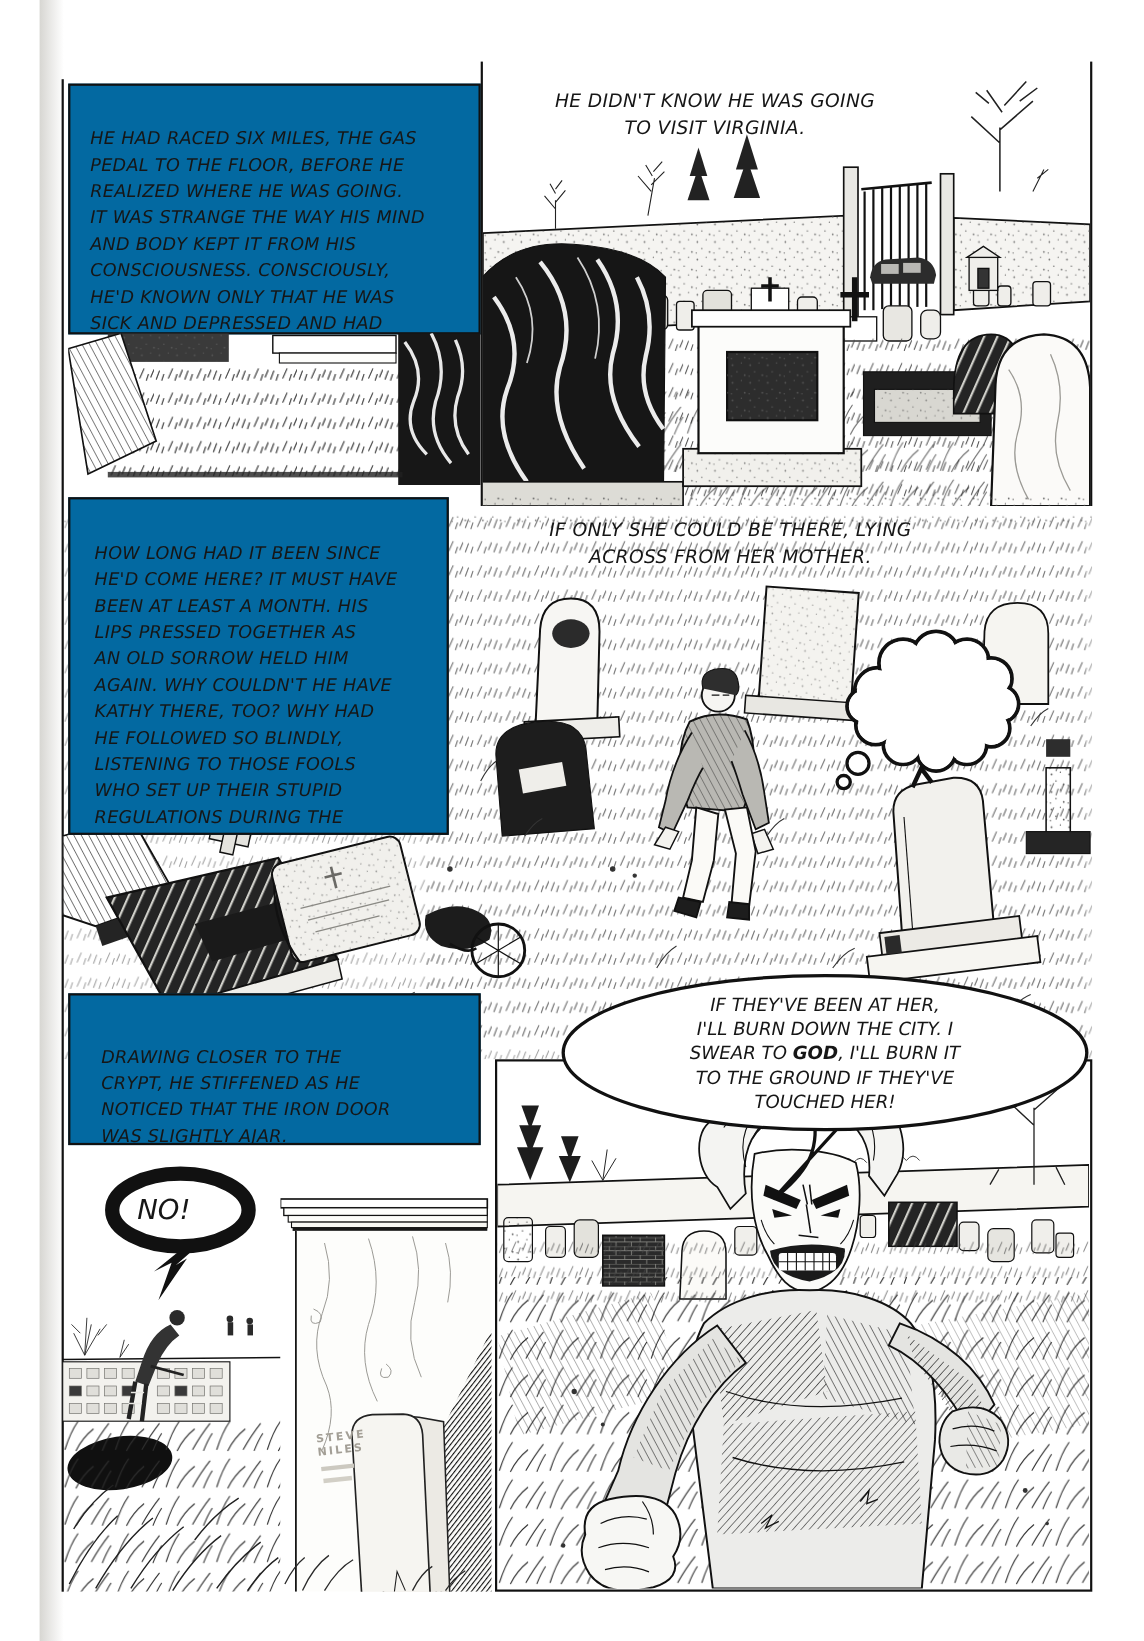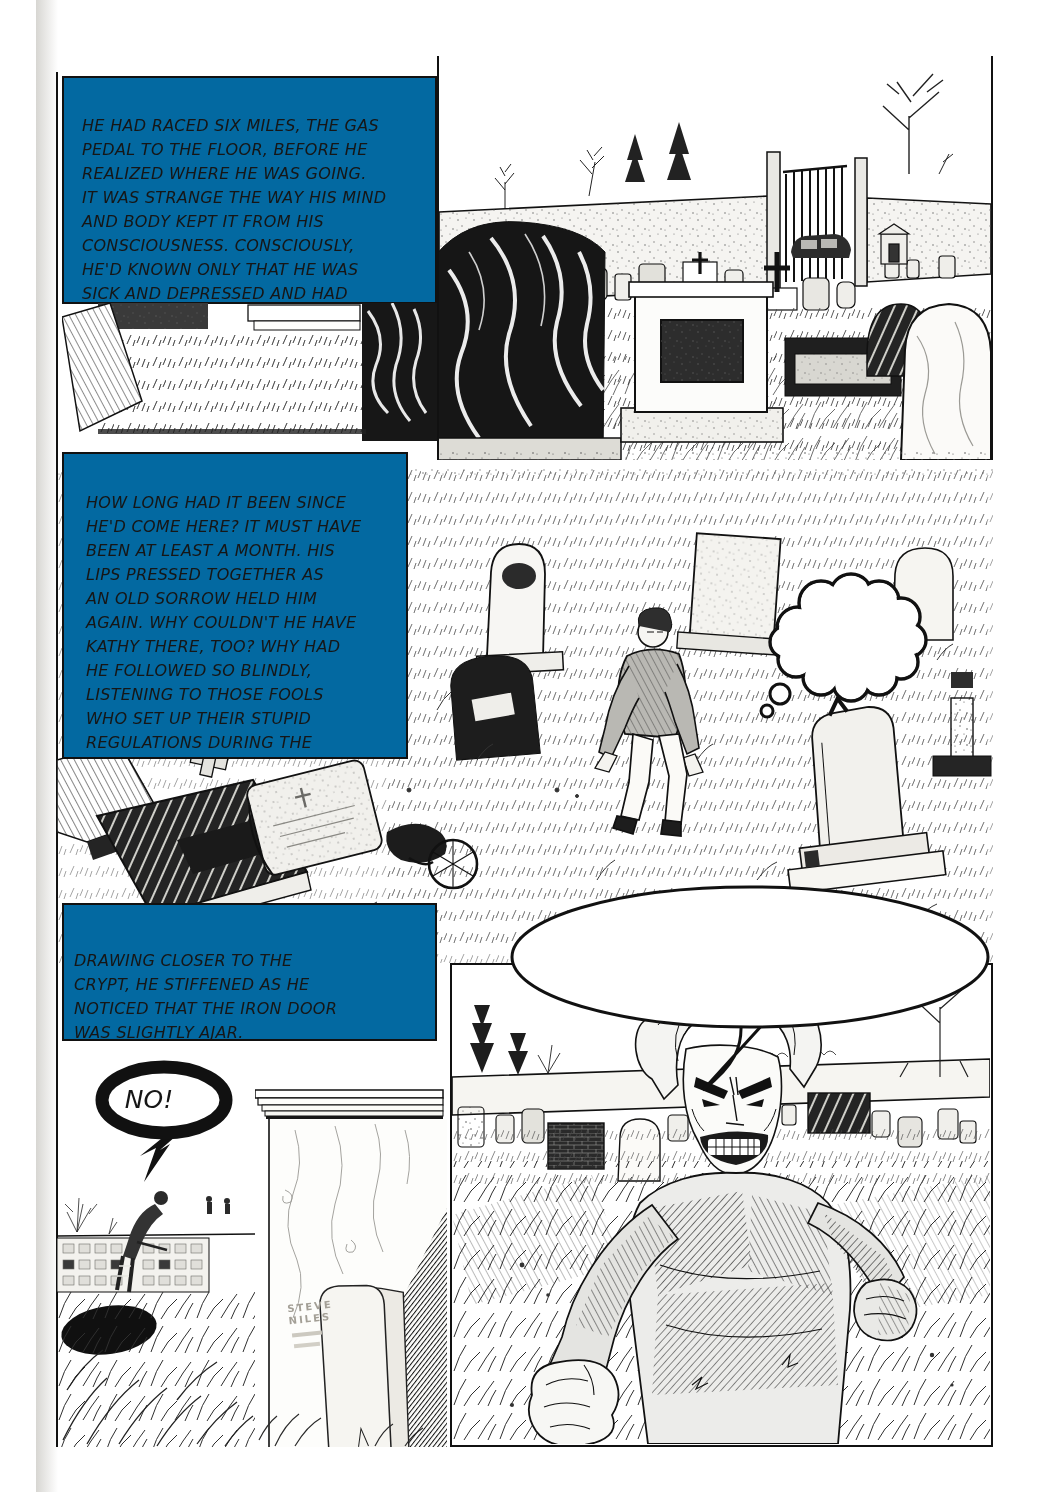--- a/index.html
+++ b/index.html
@@ -199,20 +199,22 @@
         <path d="M428 300q0-52 34-52q30 0 30 52v20h-64z" fill="url(#pStripe)" stroke="#111" stroke-width="1.5"></path>
       </g>
       <g>
         <path d="M462 404l4-110q2-44 44-46q40 2 42 48v108z" fill="#fbfaf8" stroke="#111" stroke-width="2"></path>
         <path d="M478 280q18 26 8 58q-8 28 10 60M516 266q14 30 6 64q-6 30 12 60" stroke="#9b9a95" stroke-width="1.2" fill="none"></path>
       </g>
       <rect x="0" y="396" width="552" height="8" fill="url(#pSpeck)"></rect>
     </svg>
   </div>
 
+  <div class="caption-float" style="left:445px;top:80px;width:410px;"><span>HE DIDN'T KNOW HE WAS GOING
+TO VISIT VIRGINIA.</span></div>
 
   <div class="panel" style="left:57px;top:460px;">
     <svg width="936" height="503" viewBox="0 0 936 503">
       <rect x="0" y="0" width="936" height="503" fill="url(#pGrass)" opacity=".55"></rect>
       <rect x="330" y="10" width="600" height="480" fill="url(#pGrass)" opacity=".5"></rect>
       <rect x="0" y="6" width="936" height="10" fill="url(#pSpeck)" opacity=".8"></rect>
 
       <g>
         <path d="M430 196l4-84q2-28 28-28q26 0 26 30l-2 84z" fill="#f7f6f3" stroke="#111" stroke-width="1.8"></path>
         <ellipse cx="462" cy="116" rx="17" ry="13" fill="#2b2b2b"></ellipse>
@@ -311,20 +313,22 @@
 AN OLD SORROW HELD HIM
 AGAIN. WHY COULDN'T HE HAVE
 KATHY THERE, TOO? WHY HAD
 HE FOLLOWED SO BLINDLY,
 LISTENING TO THOSE FOOLS
 WHO SET UP THEIR STUPID
 REGULATIONS DURING THE
 PLAGUE?</span>
   </div>
 
+  <div class="caption-float" style="left:446px;top:470px;width:436px;"><span>IF ONLY SHE COULD BE THERE, LYING
+ACROSS FROM HER MOTHER.</span></div>
 
   <div class="panel" style="left:758px;top:570px;z-index:5;">
     <svg width="190" height="158" viewBox="0 0 190 158">
       <g stroke="#111" stroke-width="3.4" fill="#fff">
         <circle cx="40" cy="58" r="21"></circle>
           <circle cx="63" cy="33" r="22"></circle>
           <circle cx="93" cy="25" r="21"></circle>
         <circle cx="121" cy="31" r="20"></circle>
           <circle cx="143" cy="47" r="19"></circle>
           <circle cx="151" cy="70" r="17"></circle>
@@ -350,21 +354,21 @@
           <circle cx="28" cy="72" r="14"></circle>
         <ellipse cx="92" cy="68" rx="58" ry="44"></ellipse>
       </g>
       <g stroke="#111" stroke-width="3" fill="#fff">
         <circle cx="22" cy="124" r="10"></circle>
           <circle cx="9" cy="141" r="6"></circle>
       </g>
     </svg>
   </div>
 
-  <div class="caption-box" style="left:62px;top:903px;width:375px;height:138px;padding:20px 6px 0 10px;">
+  <div class="caption-box" style="left:62px;top:903px;width:375px;height:138px;padding:20px 6px 0 28px;">
     <span>DRAWING CLOSER TO THE
 CRYPT, HE STIFFENED AS HE
 NOTICED THAT THE IRON DOOR
 WAS SLIGHTLY AJAR.</span>
   </div>
 
   <div class="panel" style="left:88px;top:1058px;z-index:6;">
     <svg width="160" height="132" viewBox="0 0 160 132">
       <path d="M84 72 L104 64 L72 92 L82 86 L56 124 L68 90 L52 98 Z" fill="#111"></path>
       <ellipse cx="76" cy="42" rx="62" ry="33" fill="#fff" stroke="#111" stroke-width="13"></ellipse>
@@ -562,14 +566,19 @@
       </g>
     </svg>
   </div>
 
   <div class="panel" style="left:505px;top:885px;z-index:5;">
     <svg width="490" height="215" viewBox="0 0 490 215">
       <path d="M235 130 C240 162 228 182 198 205 L268 128 Z" fill="#fff" stroke="#111" stroke-width="3"></path>
       <ellipse cx="245" cy="72" rx="238" ry="70" fill="#fff" stroke="#111" stroke-width="3"></ellipse>
     </svg>
   </div>
+  <div class="balloon-text" style="left:530px;top:903px;width:440px;font-size:16.5px;line-height:22px;"><span>IF THEY'VE BEEN AT HER,
+I'LL BURN DOWN THE CITY. I
+SWEAR TO </span><span class="emph">GOD</span><span>, I'LL BURN IT
+TO THE GROUND IF THEY'VE
+TOUCHED HER!</span></div>
 
 </div>
 
 </body></html>

